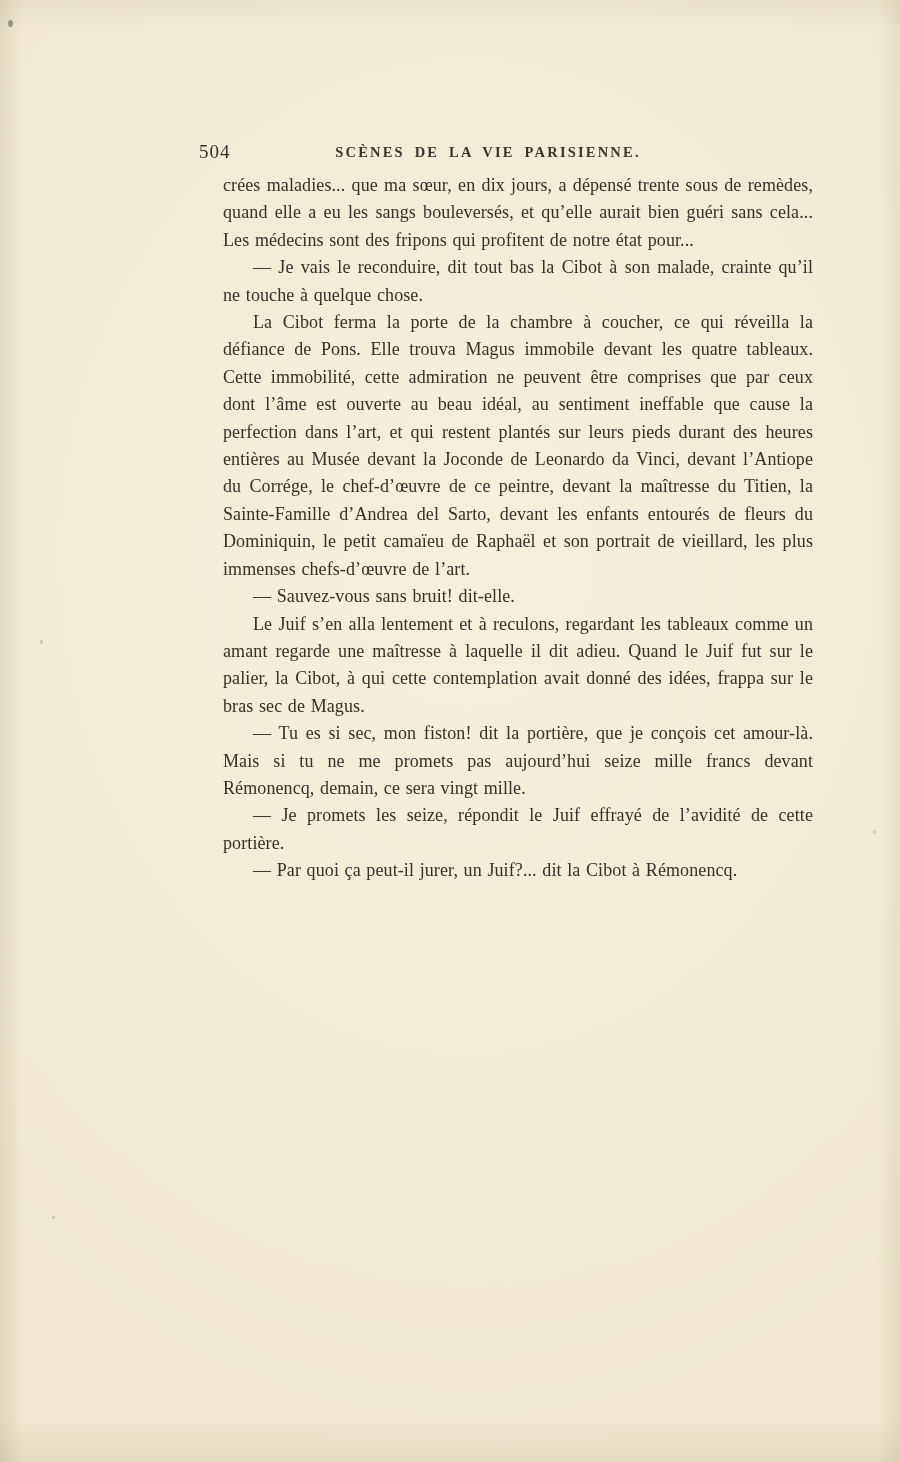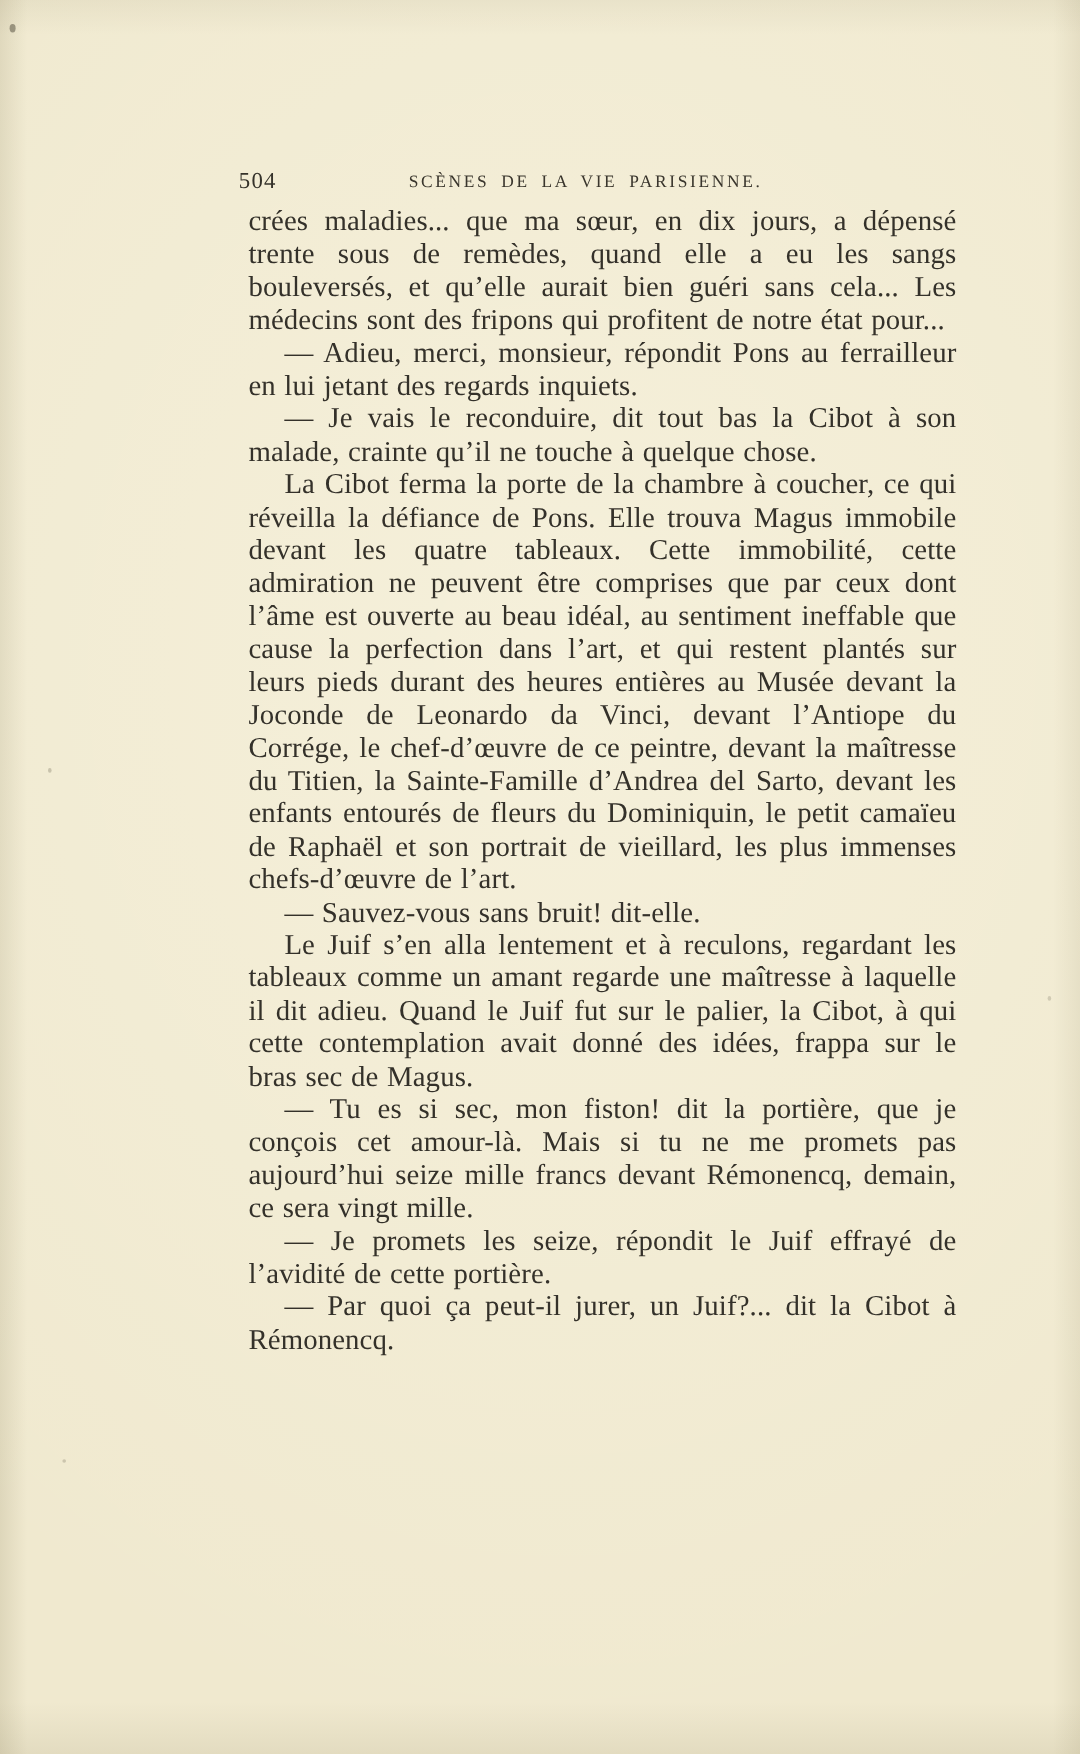--- a/index.html
+++ b/index.html
@@ -41,28 +41,29 @@
   .running-title {
     position: absolute;
     left: 0;
     right: 0;
     top: 3px;
     text-align: center;
     font-size: 14.5px;
     letter-spacing: 2.2px;
     word-spacing: 4px;
     color: #3a362d;
+    font-weight: bold;
   }
   .text-block {
     position: absolute;
-    left: 207px;
+    left: 223px;
     top: 172px;
     width: 590px;
     text-align: justify;
-    font-size: 24px;
+    font-size: 18px;
     line-height: 27.4px;
     letter-spacing: 0.1px;
     word-spacing: 1px;
     color: #34312a;
   }
   .text-block p {
     margin: 0;
     padding: 0;
   }
   .text-block p.indent {
@@ -92,21 +93,20 @@
   <div class="speck s4"></div>
 
   <div class="header">
     <span class="page-number">504</span>
     <span class="running-title">SCÈNES DE LA VIE PARISIENNE.</span>
   </div>
 
   <div class="text-block">
 
   <p class=""><span>crées maladies... que ma sœur, en dix jours, a dépensé trente sous de remèdes, quand elle a eu les sangs bouleversés, et qu’elle aurait bien guéri sans cela... Les médecins sont des fripons qui profitent de notre état pour...</span></p>
-      <p class="indent"><span>— Adieu, merci, monsieur, répondit Pons au ferrailleur en lui jetant des regards inquiets.</span></p>
       <p class="indent"><span>— Je vais le reconduire, dit tout bas la Cibot à son malade, crainte qu’il ne touche à quelque chose.</span></p>
       <p class="indent"><span>La Cibot ferma la porte de la chambre à coucher, ce qui réveilla la défiance de Pons. Elle trouva Magus immobile devant les quatre tableaux. Cette immobilité, cette admiration ne peuvent être comprises que par ceux dont l’âme est ouverte au beau idéal, au sentiment ineffable que cause la perfection dans l’art, et qui restent plantés sur leurs pieds durant des heures entières au Musée devant la Joconde de Leonardo da Vinci, devant l’Antiope du Corrége, le chef-d’œuvre de ce peintre, devant la maîtresse du Titien, la Sainte-Famille d’</span><span class="it">Andrea del Sarto,</span><span> devant les enfants entourés de fleurs du Dominiquin, le petit camaïeu de Raphaël et son portrait de vieillard, les plus immenses chefs-d’œuvre de l’art.</span></p>
       <p class="indent"><span>— Sauvez-vous sans bruit! dit-elle.</span></p>
       <p class="indent"><span>Le Juif s’en alla lentement et à reculons, regardant les tableaux comme un amant regarde une maîtresse à laquelle il dit adieu. Quand le Juif fut sur le palier, la Cibot, à qui cette contemplation avait donné des idées, frappa sur le bras sec de Magus.</span></p>
       <p class="indent"><span>— Tu es si sec, mon fiston! dit la portière, que je conçois cet amour-là. Mais si tu ne me promets pas aujourd’hui seize mille francs devant Rémonencq, demain, ce sera vingt mille.</span></p>
       <p class="indent"><span>— Je promets les seize, répondit le Juif effrayé de l’avidité de cette portière.</span></p>
       <p class="indent"><span>— Par quoi ça peut-il jurer, un Juif?... dit la Cibot à Rémonencq.</span></p>
     </div>
 
 </div>

